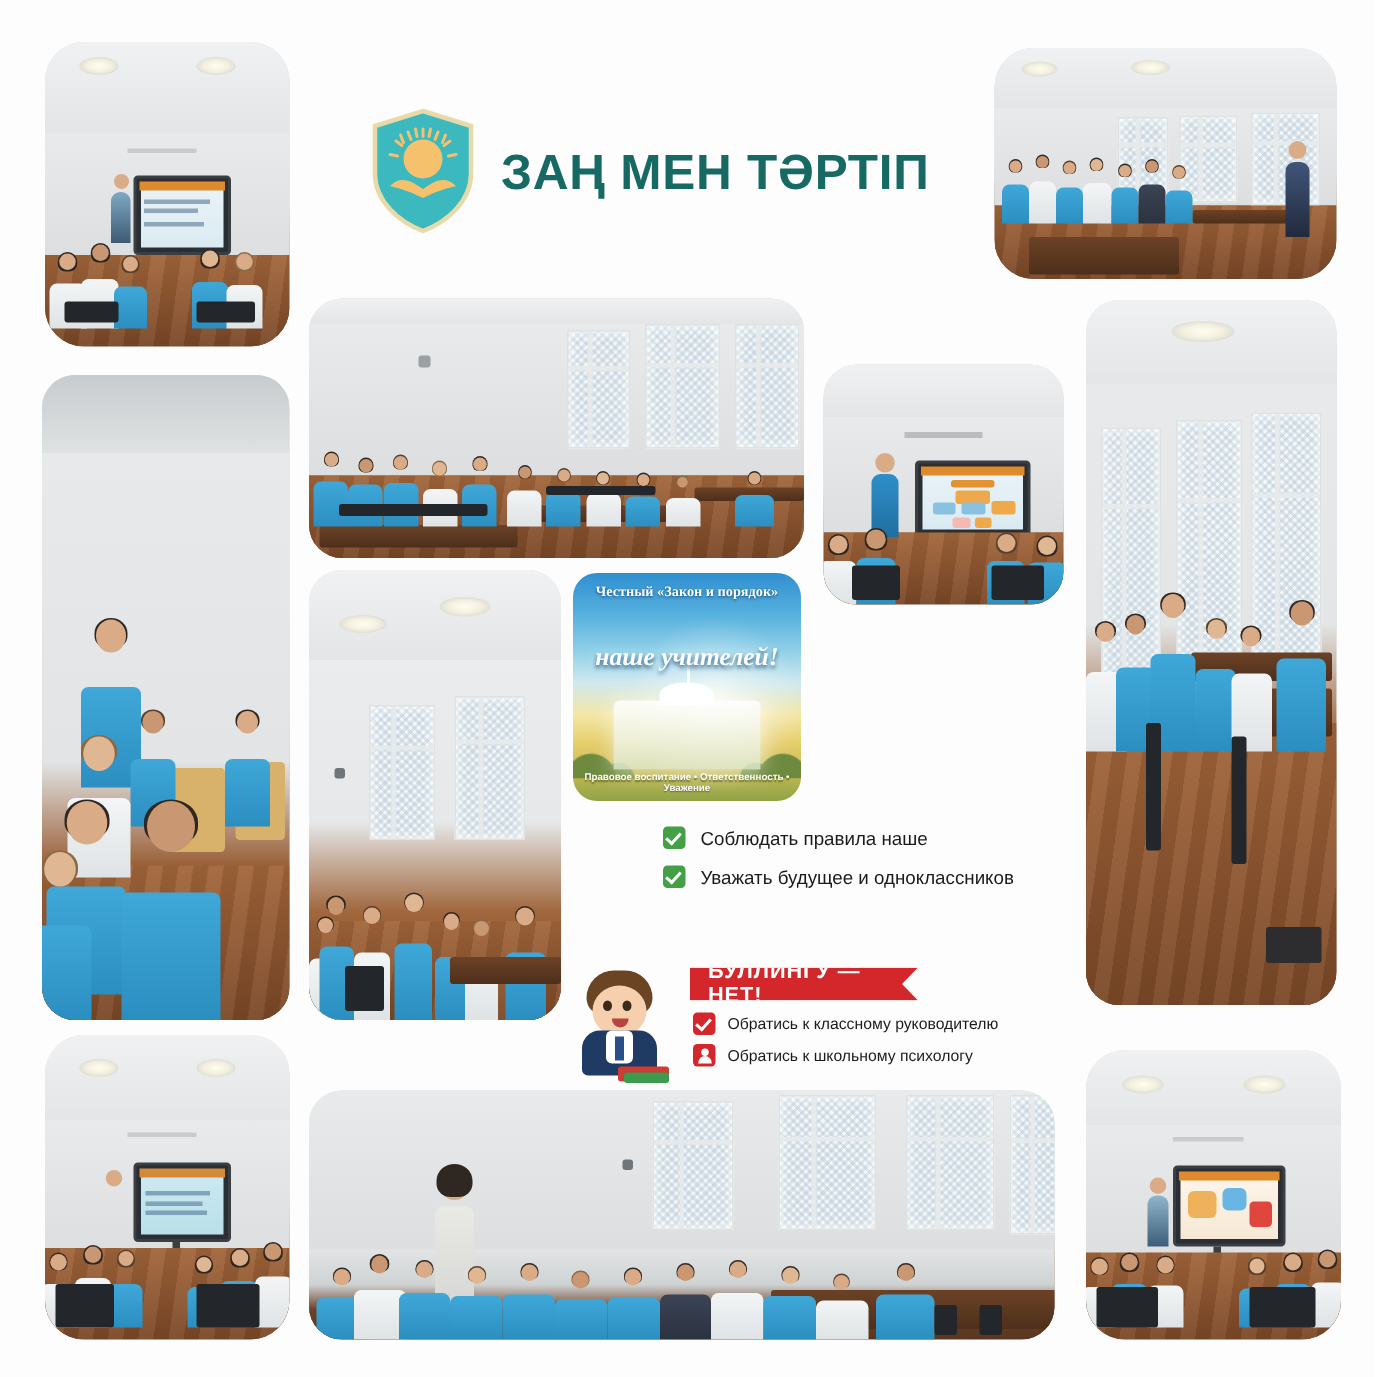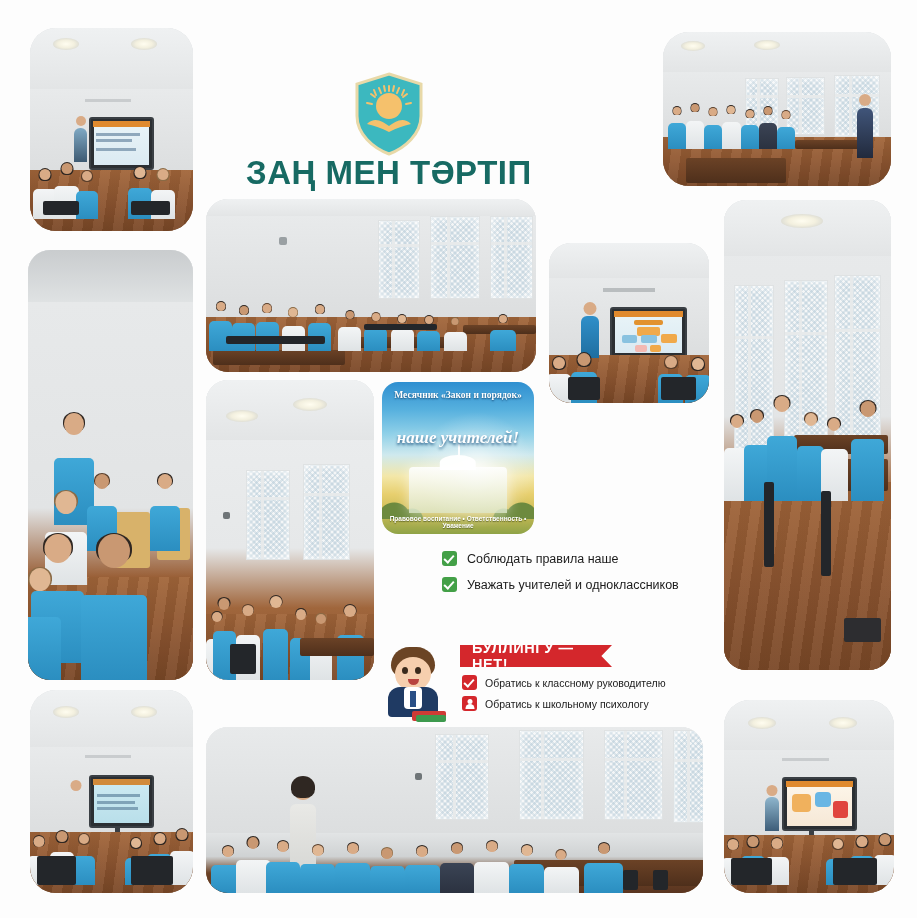--- a/index.html
+++ b/index.html
@@ -118,21 +118,21 @@
     background: #23262a;
     border-radius: 2px;
   }
   .teacher { position: absolute; bottom: 0; }
   .teacher .head { position:absolute; left:50%; transform:translateX(-50%); top:0; border-radius:50%; background:#d9ab86; }
   .teacher .body { position:absolute; left:0; right:0; bottom:0; border-radius:6px 6px 0 0; }
 
   
   #logo-block {
     position: absolute;
-    display: flex; align-items: center;  flex-direction: column;
+    display: flex; align-items: center; gap: 16px;
   }
   .shield {
     position: relative;
     width: 72px; height: 84px;
   }
   .shield svg { width: 100%; height: 100%; display: block; }
   .logo-text { line-height: 1; }
   .logo-title {
     font-size: 33px; font-weight: bold; letter-spacing: .5px;
     color: #176a63; font-family: "Liberation Sans", sans-serif;
@@ -659,21 +659,21 @@
       <div style="position:absolute;right:6%;bottom:6%;width:22%;height:5%;background:#2d2d30;border-radius:2px;"></div>
     </div>
   </div>
 
   <div id="poster" style="left:382px; top:382px; width:152px; height:152px;">
     <div class="rays"></div>
     <div class="trees"></div>
     <div class="building"></div>
     <div class="bdome"></div>
     <div class="flag"></div>
-    <div class="pheader">Месячник «Закон и порядок»</div>
+    <div class="pheader">Честный «Закон и порядок»</div>
     <div class="pmain">
       <div>наше учителей!</div>
     </div>
     <div class="pfooter">Правовое воспитание • Ответственность • Уважение</div>
   </div>
 
   <div class="photo" style="left:206px; top:380px; width:168px; height:300px;">
     <div class="room">
       <div style="position:absolute;inset:0;background:linear-gradient(180deg,#eceeef 0%,#e6e8e9 56%,#a0663c 76%,#81502d 100%);"></div>
       <div class="ceil" style="height:20%"></div>
@@ -725,21 +725,21 @@
     </div>
   </div>
 
   <div id="checklist" style="left:442px; top:551px; width:260px;">
     <div class="chk-row">
       <div class="chk-box"></div>
       <div class="chk-text">Соблюдать правила наше</div>
     </div>
     <div class="chk-row">
       <div class="chk-box"></div>
-      <div class="chk-text">Уважать учителей и одноклассников</div>
+      <div class="chk-text">Уважать будущее и одноклассников</div>
     </div>
   </div>
 
   <div id="bully" style="left:382px; top:645px; width:320px; height:76px;">
     <div class="boy" style="left:0; top:2px;">
       <div class="bhair"></div>
         <div class="bface"></div>
       <div class="beye l"></div>
         <div class="beye r"></div>
       <div class="bmouth"></div>

